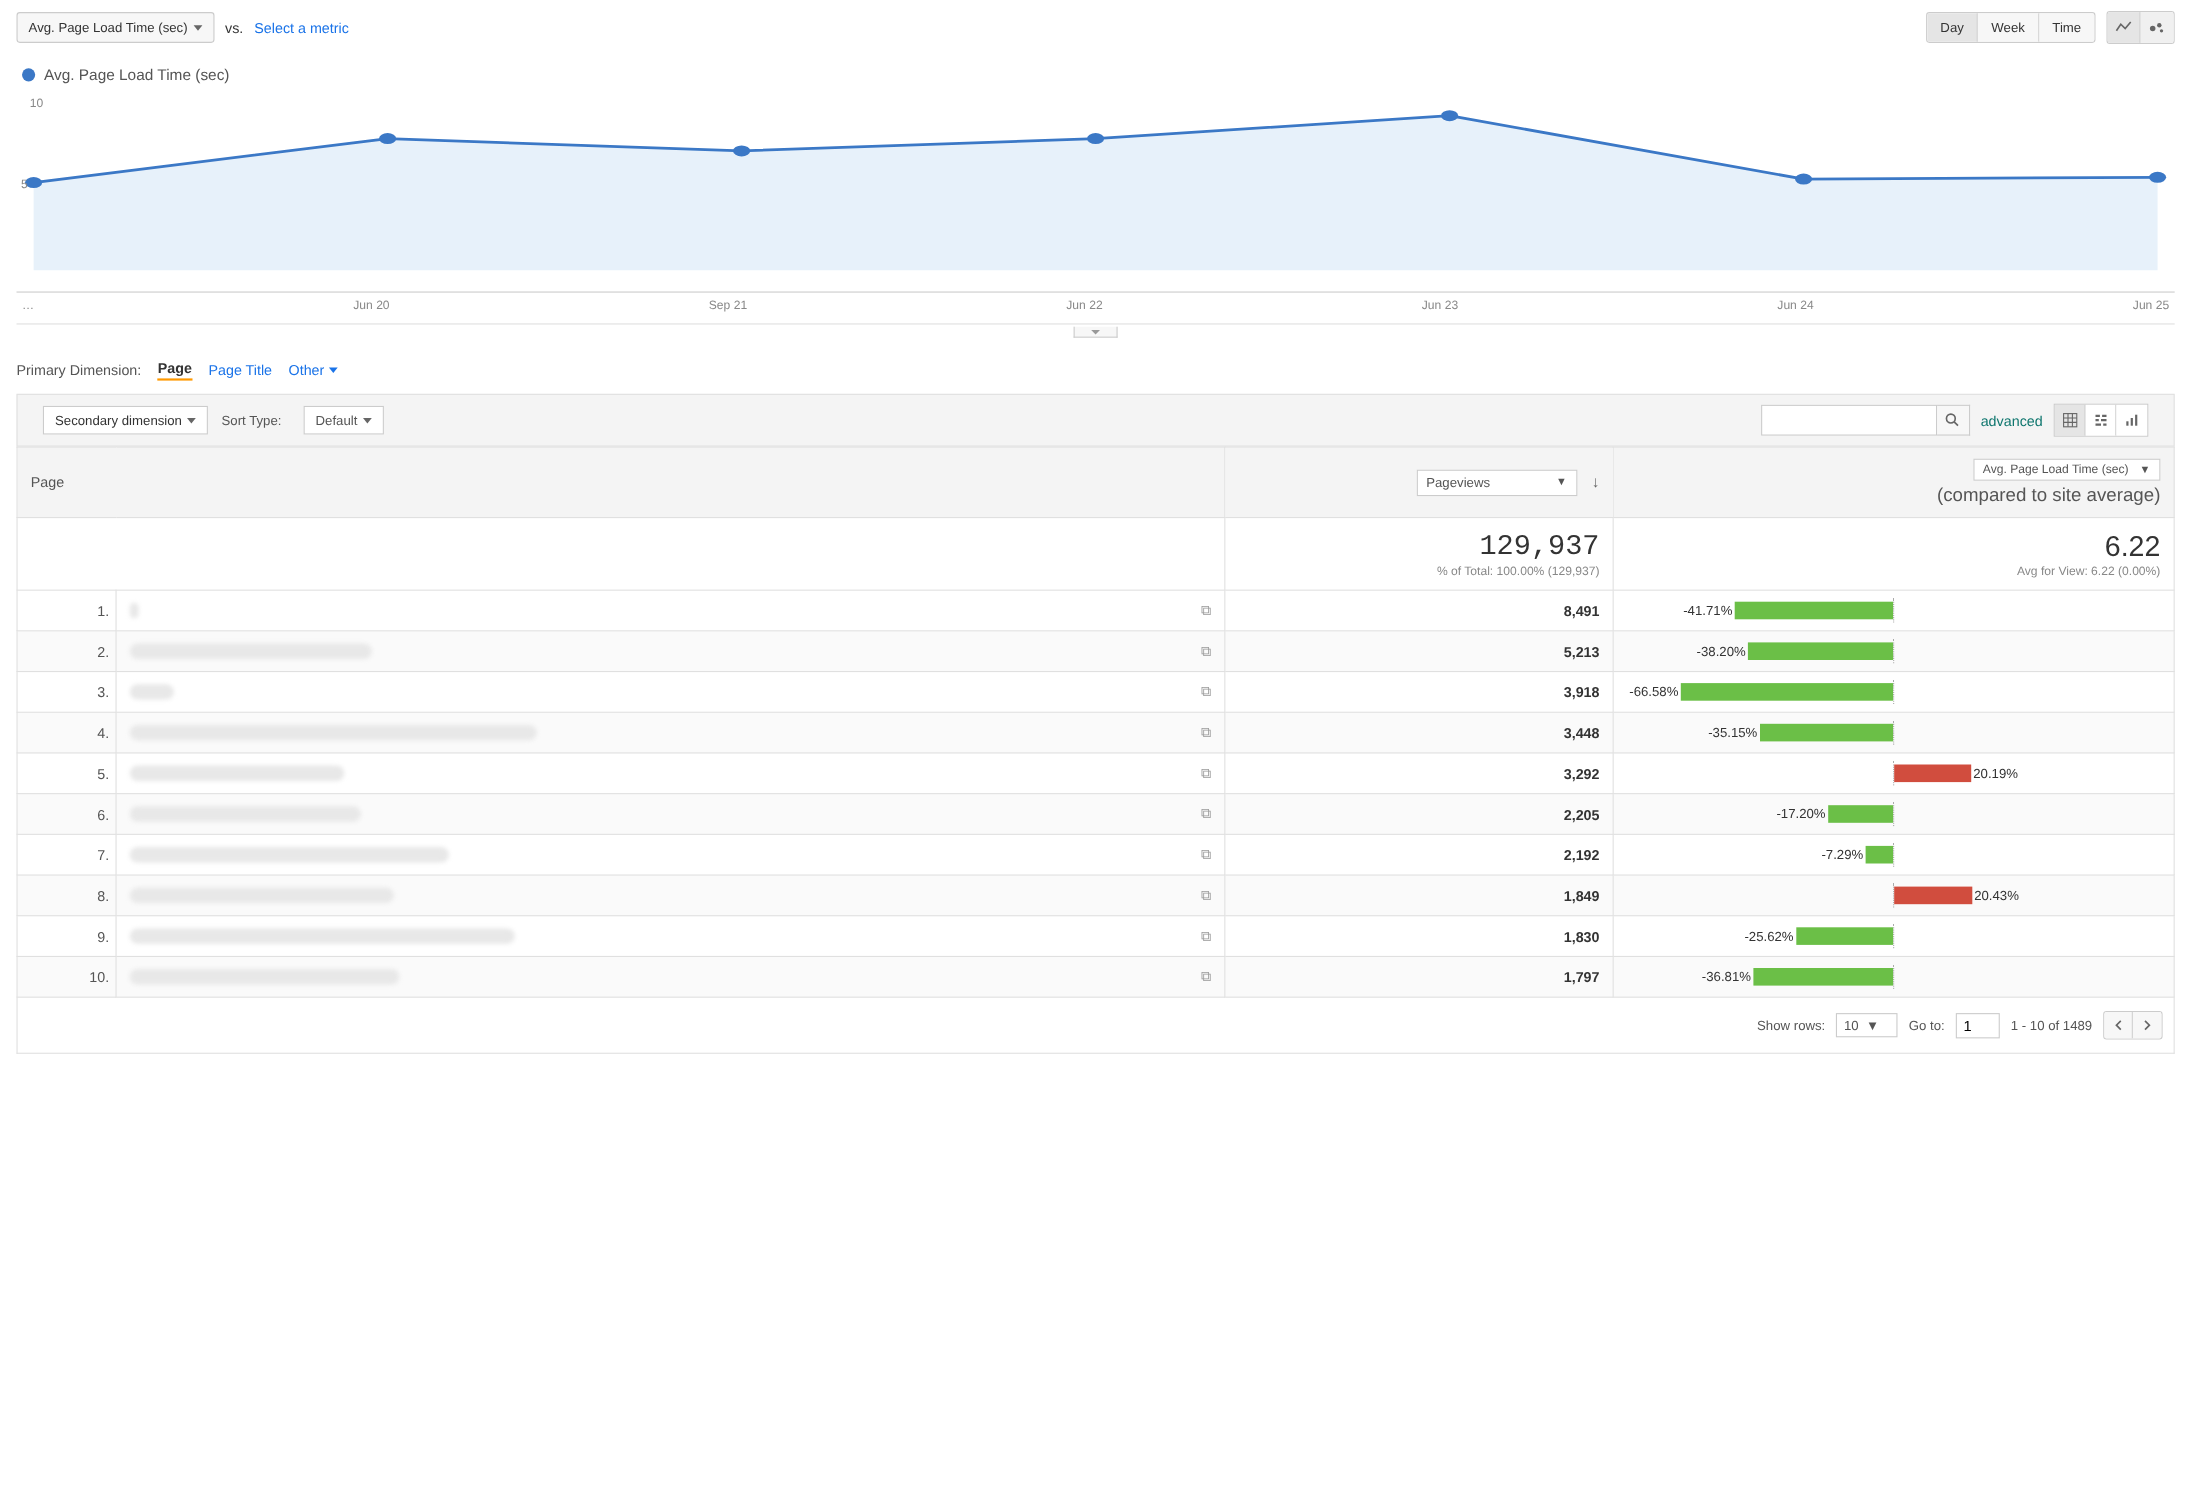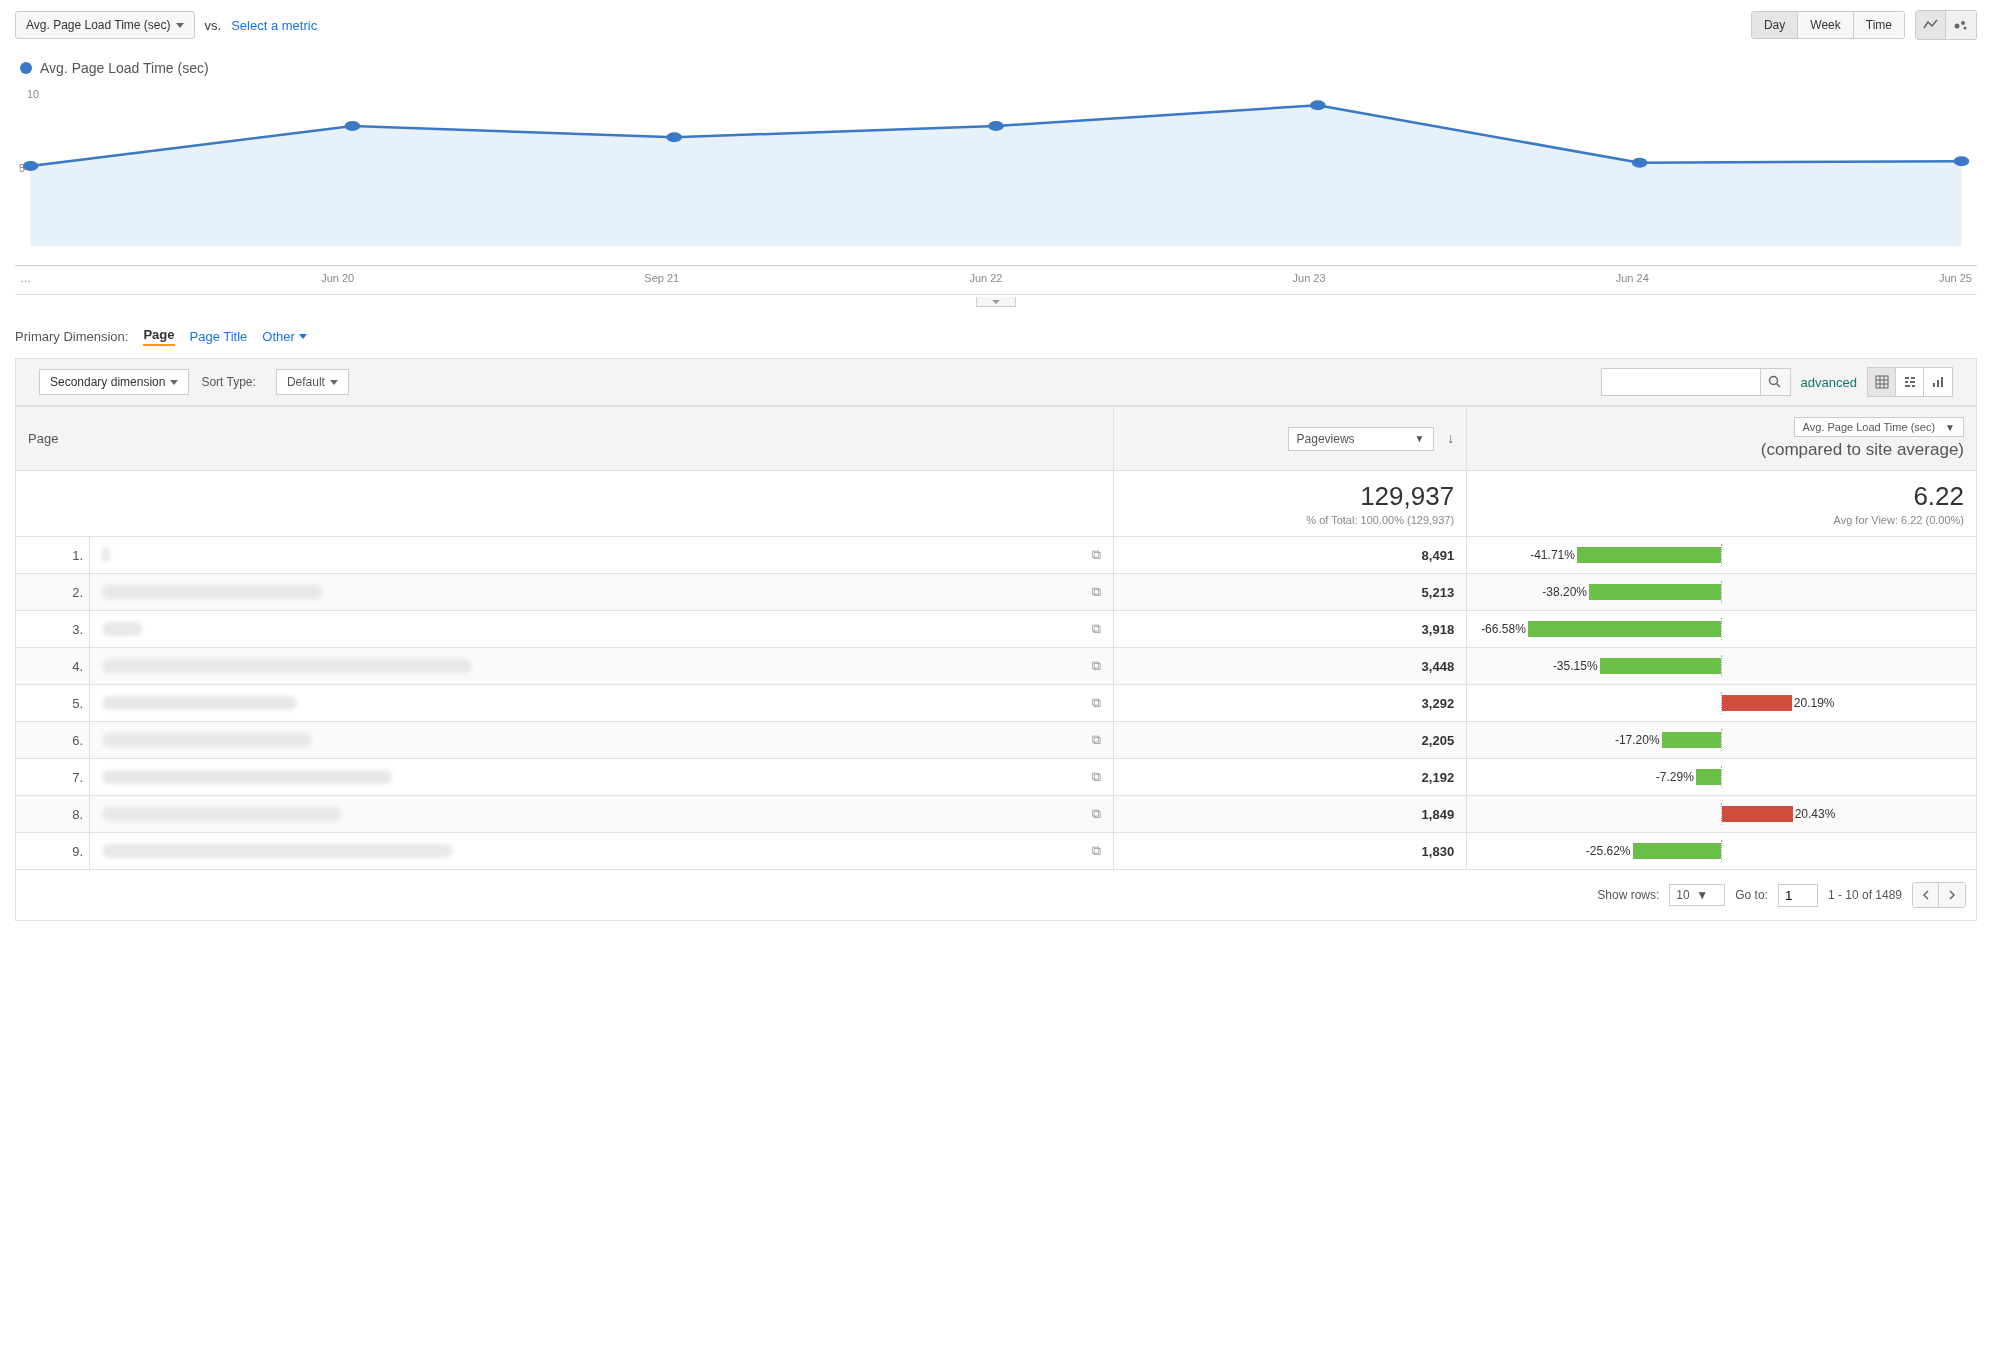--- a/index.html
+++ b/index.html
@@ -66,21 +66,21 @@
 thead th { background:#f4f4f4; font-weight:normal; color:#555; }
 .th-page { text-align:left; width:56%; }
 .th-pv { width:18%; text-align:right; position:relative; }
 .th-cmp { width:26%; text-align:right; }
 .pv-select { display:inline-flex; align-items:center; gap:60px; border:1px solid #ccc; background:#fff; padding:4px 8px; font-size:12px; cursor:pointer; margin-right:10px; }
 .sort-arrow { font-size:14px; color:#666; }
 .cmp-select { display:inline-flex; align-items:center; gap:10px; border:1px solid #ccc; background:#fff; padding:3px 8px; font-size:11px; cursor:pointer; white-space:nowrap; }
 .cmp-sub { font-size:17px; color:#555; margin-top:3px; }
 
 .summary-pv { text-align:right; }
-.summary-pv .big { font-size:26px; color:#333; }
+.summary-pv .big { font-size:26px; color:#333;font-family:Liberation Mono, monospace; }
 .summary-pv .sub { font-size:11px; color:#888; margin-top:2px; }
 .summary-cmp { text-align:right; }
 .summary-cmp .big { font-size:26px; color:#333; }
 .summary-cmp .sub { font-size:11px; color:#888; margin-top:2px; }
 
 tbody.data-rows tr:nth-child(odd) td { background:#fff; }
 tbody.data-rows tr:nth-child(even) td { background:#fafafa; }
 .td-idx { text-align:right; color:#555; width:30px; padding-right:6px; }
 .td-page { text-align:left; }
 .page-cell { display:flex; align-items:center; justify-content:space-between; }
@@ -439,20 +439,39 @@
         <td class="td-cmp">
           <div class="cmp-vis">
             <div class="cmp-half left">
               <span class="cmp-pct">-25.62%</span>
               <div class="cmp-bar green" style="width:36.6%"></div>
             </div>
             <div class="cmp-half right"></div>
           </div>
         </td>
       </tr>
+      <tr>
+        <td class="td-idx">10.</td>
+        <td class="td-page">
+          <div class="page-cell">
+            <div class="page-blur" style="width:245px"></div>
+            <span class="ext-icon">⧉</span>
+          </div>
+        </td>
+        <td class="td-pv">1,797</td>
+        <td class="td-cmp">
+          <div class="cmp-vis">
+            <div class="cmp-half left">
+              <span class="cmp-pct">-36.81%</span>
+              <div class="cmp-bar green" style="width:52.58571428571429%"></div>
+            </div>
+            <div class="cmp-half right"></div>
+          </div>
+        </td>
+      </tr>
     </tbody>
 </table>
 
 <div class="pager-row">
   <span>Show rows:</span>
   <span class="pager-select">
     <span>10</span>&nbsp;&nbsp;▼
   </span>
   <span>Go to:</span>
   <input class="pager-input" value="1" style="">

